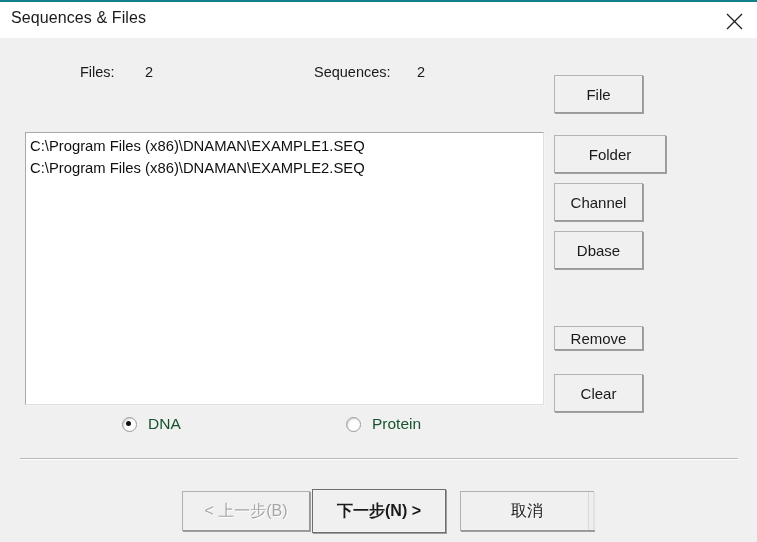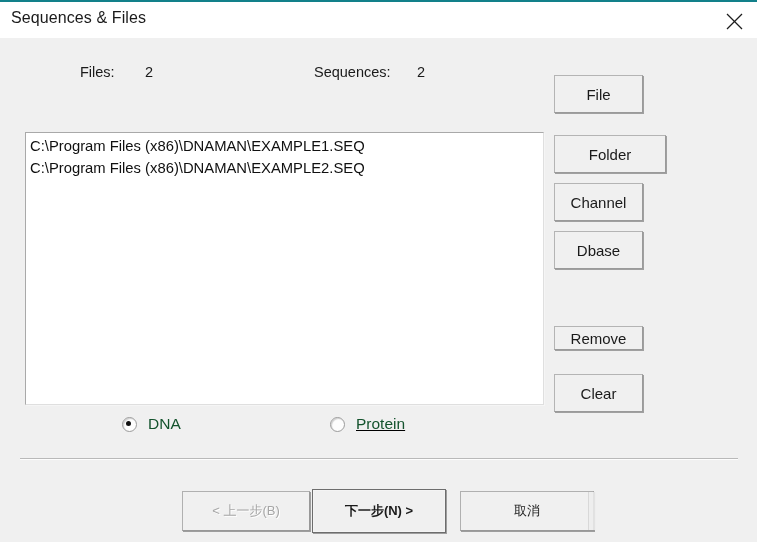--- a/index.html
+++ b/index.html
@@ -119,21 +119,21 @@
 
   
   .radio-group {
     position: absolute;
     display: flex;
     align-items: center;
     cursor: default;
     white-space: nowrap;
   }
   #radio-dna     { left: 122px; top: 415px; }
-  #radio-protein { left: 330px; top: 415px; text-decoration: underline; }
+  #radio-protein { left: 346px; top: 415px; }
   .radio-mark {
     width: 13px;
     height: 13px;
     border-radius: 50%;
     border: 1px solid #9b9b9b;
     background: #fdfdfd;
     box-shadow: inset 1px 1px 1px rgba(0,0,0,0.18);
     position: relative;
     flex: 0 0 auto;
   }
@@ -164,21 +164,21 @@
 
   
   .wbtn {
     position: absolute;
     background: #f0f0f0;
     border: 1px solid #b0b0b0;
     border-right-color: #989898;
     border-bottom-color: #989898;
     box-shadow: 1px 1px 0 0 #9e9e9e;
     font-family: "Liberation Sans", sans-serif;
-    font-size: 13px;
+    font-size: 16px;
     color: #1a1a1a;
     display: flex;
     align-items: center;
     justify-content: center;
     box-sizing: border-box;
     cursor: default;
     white-space: nowrap;
     padding: 4px;
   }
   #btn-back {

